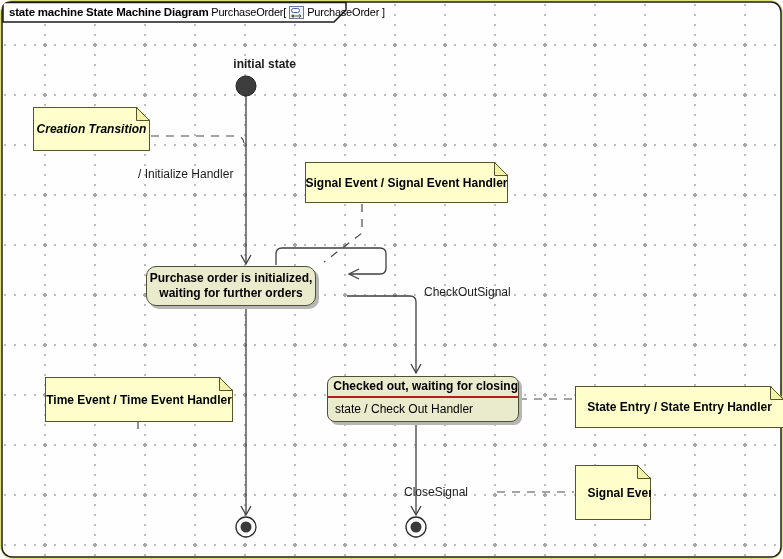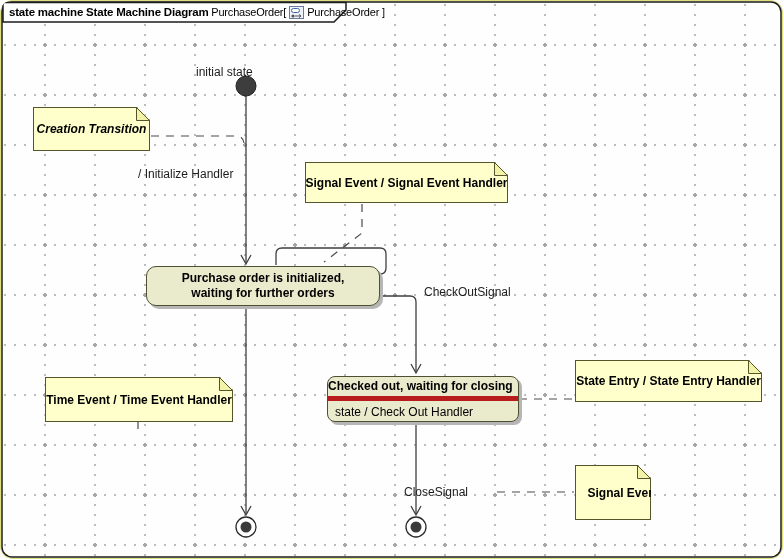--- a/index.html
+++ b/index.html
@@ -45,22 +45,22 @@
     box-sizing:border-box;
     font-size:12px;
   }
   .state.simple{
     border-radius:10px;
     display:flex;flex-direction:column;align-items:center;justify-content:center;
     font-weight:bold;line-height:15px;text-align:center;
   }
   .state.compound{border-radius:8px;overflow:hidden;}
   .state-title{
-    height:19px;line-height:19px;text-align:left;font-weight:bold;
-    border-bottom:5px solid #b91c1c;white-space:nowrap;
+    height:19px;line-height:19px;text-align:right;font-weight:bold;
+    border-bottom:2px solid #b91c1c;white-space:nowrap;
   }
   .state-body{padding:3px 0 0 7px;line-height:16px;white-space:nowrap;}
   
   .tlabel{font-size:12px;white-space:nowrap;color:#1c1c1c;}
 </style>
 </head>
 <body>
 
 <div id="canvas">
 
@@ -121,21 +121,21 @@
     <span>State Machine Diagram</span></b>
     <span>PurchaseOrder[</span><span class="dg-icon"><svg width="15" height="13" viewBox="0 0 15 13">
           <rect x="0.5" y="0.5" width="14" height="12" fill="#eef2fa" stroke="#6a7a9a"></rect>
           <rect x="2.5" y="2.5" width="8" height="4" rx="2" fill="#ffffff" stroke="#44639c"></rect>
           <circle cx="4" cy="10" r="1.6" fill="#555"></circle>
           <path d="M6,10 H12 M12,10 L10,8.4 M12,10 L10,11.6" stroke="#555" stroke-width="1" fill="none"></path>
         </svg></span><span>PurchaseOrder</span>
     <span>]</span>
   </div>
 
-  <div class="el tlabel" style="left:196px;top:65px;width:100px;text-align:left;">initial state</div>
+  <div class="el tlabel" style="left:196px;top:57px;width:100px;text-align:right;font-weight:bold;">initial state</div>
 
   <div class="el note" style="left:33px;top:107px;width:117px;height:44px;font-style:italic;">
     <span>Creation Transition</span>
     <svg class="fold" width="14" height="14">
         <path d="M0.5,0.5 L0.5,13.5 L13.5,13.5 Z" fill="#f2f2a8" stroke="#55552b"></path>
       </svg>
   </div>
 
   <div class="el note" style="left:305px;top:162px;width:203px;height:41px;">
     <span>Signal Event / Signal Event Handler</span>
@@ -144,39 +144,39 @@
       </svg>
   </div>
 
   <div class="el note" style="left:45px;top:345px;width:188px;height:45px;margin-top:32px;">
     <span>Time Event / Time Event Handler</span>
     <svg class="fold" width="14" height="14">
         <path d="M0.5,0.5 L0.5,13.5 L13.5,13.5 Z" fill="#f2f2a8" stroke="#55552b"></path>
       </svg>
   </div>
 
-  <div class="el note" style="left:575px;top:360px;width:187px;height:42px;">
+  <div class="el note" style="left:575px;top:386px;width:209px;height:42px;">
     <span>State Entry / State Entry Handler</span>
     <svg class="fold" width="14" height="14">
         <path d="M0.5,0.5 L0.5,13.5 L13.5,13.5 Z" fill="#f2f2a8" stroke="#55552b"></path>
       </svg>
   </div>
 
   <div class="el note" style="left:575px;top:465px;width:76px;height:55px;padding-left:21px;">
     <span>Signal Event</span>
     <svg class="fold" width="14" height="14">
         <path d="M0.5,0.5 L0.5,13.5 L13.5,13.5 Z" fill="#f2f2a8" stroke="#55552b"></path>
       </svg>
   </div>
 
   <div class="el tlabel" style="left:138px;top:167px;">/ Initialize Handler</div>
   <div class="el tlabel" style="left:424px;top:285px;">CheckOutSignal</div>
   <div class="el tlabel" style="left:404px;top:485px;">CloseSignal</div>
 
-  <div class="el state simple" style="left:146px;top:266px;width:234px;height:40px;">
+  <div class="el state simple" style="left:146px;top:266px;width:170px;height:40px;">
     <span>Purchase order is initialized,</span>
     <span>waiting for further orders</span>
   </div>
 
   <div class="el state compound" style="left:327px;top:376px;width:192px;height:46px;">
     <div class="state-title">Checked out, waiting for closing</div>
     <div class="state-body">state / Check Out Handler</div>
   </div>
 
 </div>

